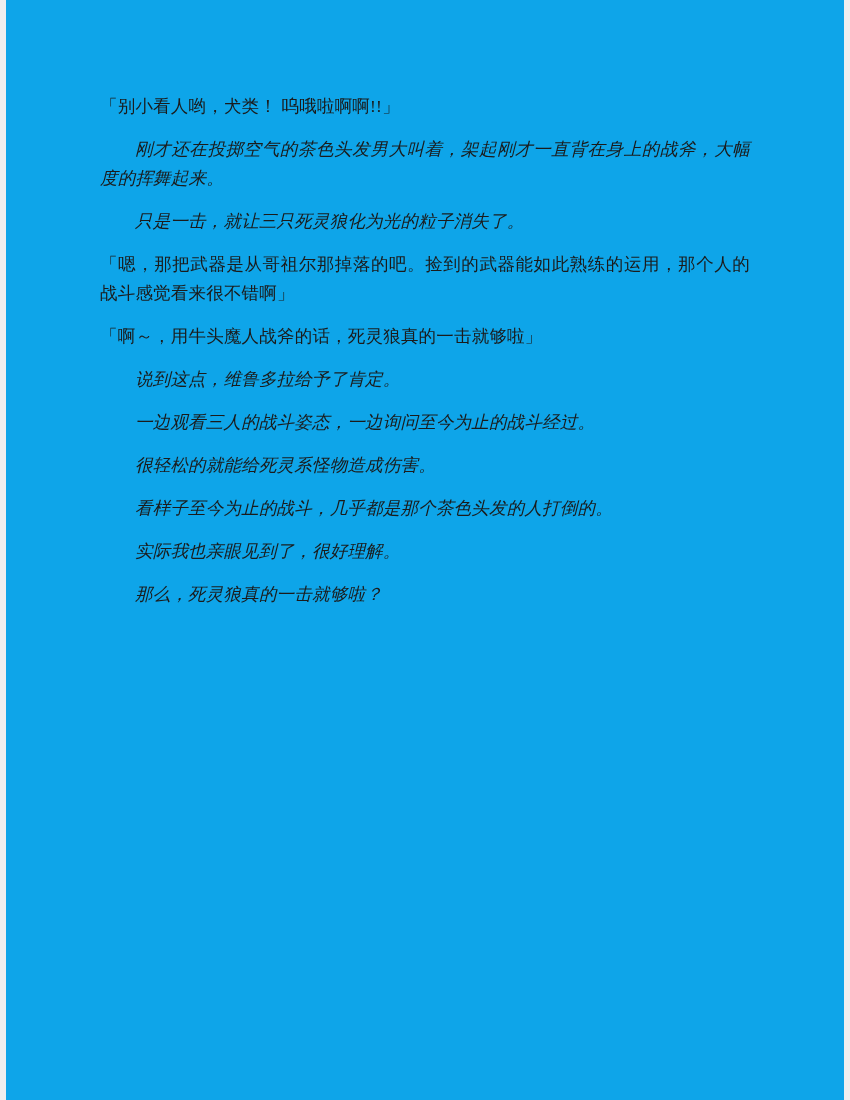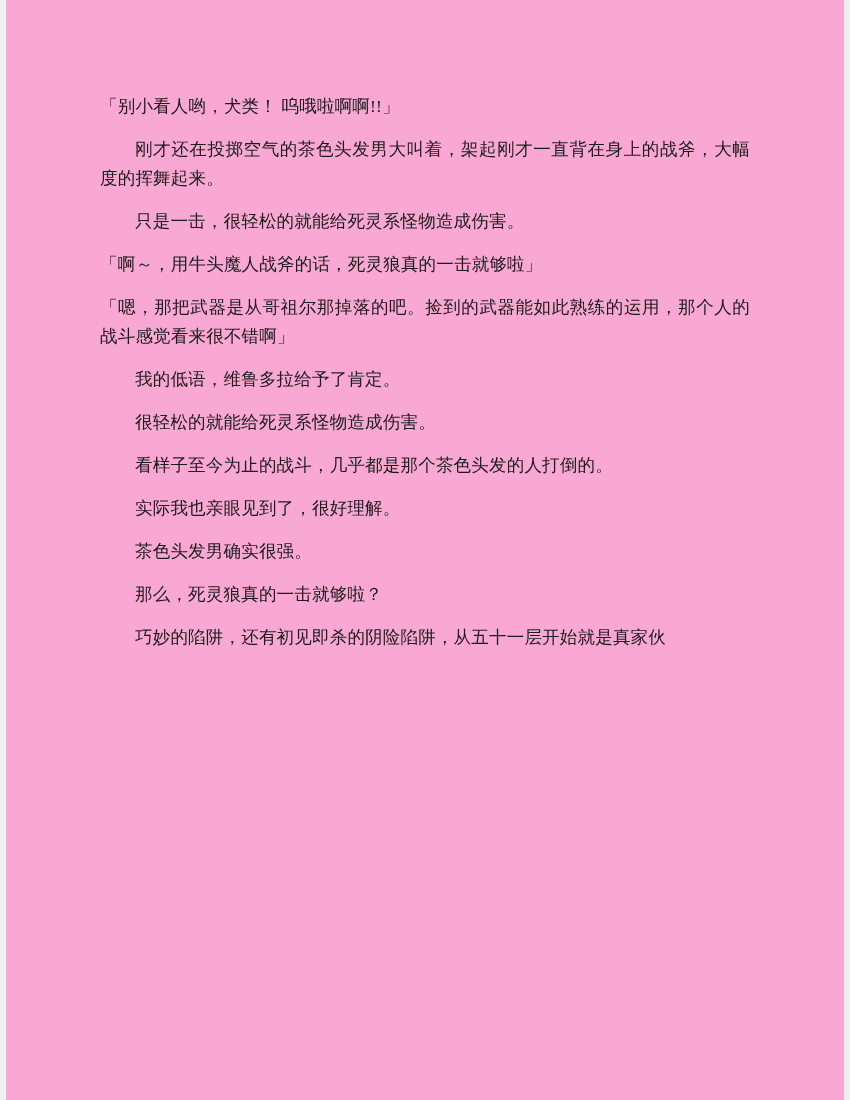--- a/index.html
+++ b/index.html
@@ -9,21 +9,21 @@
   body {
     width: 850px;
     height: 1100px;
     background: #ffffff;
     font-family: "Liberation Serif", "DejaVu Serif", serif;
   }
   .page {
     position: relative;
     width: 850px;
     height: 1100px;
-    background: #f9a8d4;
+    background: #0ea5e9;
     box-sizing: border-box;
   }
   .page-border-left {
     position: absolute;
     left: 0;
     top: 0;
     width: 6px;
     height: 1100px;
     background: #efefef;
   }
@@ -45,39 +45,39 @@
     margin: 0 0 14px 0;
     font-size: 17.5px;
     line-height: 29px;
     color: #1b1b1b;
     text-align: justify;
     letter-spacing: 0.2px;
     font-family: "Liberation Serif", "DejaVu Serif", serif;
   }
   p.indent {
     text-indent: 2em;
+    font-style: italic;
   }
   p.noindent {
     text-indent: 0;
   }
 </style>
 </head>
 <body>
 
 <div class="page">
   <div class="page-border-left"></div>
   <div class="page-border-right"></div>
 
   <div class="content">
     <p class="para noindent">「别小看人哟，犬类！ 呜哦啦啊啊!!」</p>
     <p class="para indent">刚才还在投掷空气的茶色头发男大叫着，架起刚才一直背在身上的战斧，大幅度的挥舞起来。</p>
-    <p class="para indent">只是一击，很轻松的就能给死灵系怪物造成伤害。</p>
+    <p class="para indent">只是一击，就让三只死灵狼化为光的粒子消失了。</p>
+    <p class="para noindent">「嗯，那把武器是从哥祖尔那掉落的吧。捡到的武器能如此熟练的运用，那个人的战斗感觉看来很不错啊」</p>
     <p class="para noindent">「啊～，用牛头魔人战斧的话，死灵狼真的一击就够啦」</p>
-    <p class="para noindent">「嗯，那把武器是从哥祖尔那掉落的吧。捡到的武器能如此熟练的运用，那个人的战斗感觉看来很不错啊」</p>
-    <p class="para indent">我的低语，维鲁多拉给予了肯定。</p>
+    <p class="para indent">说到这点，维鲁多拉给予了肯定。</p>
+    <p class="para indent">一边观看三人的战斗姿态，一边询问至今为止的战斗经过。</p>
     <p class="para indent">很轻松的就能给死灵系怪物造成伤害。</p>
     <p class="para indent">看样子至今为止的战斗，几乎都是那个茶色头发的人打倒的。</p>
     <p class="para indent">实际我也亲眼见到了，很好理解。</p>
-    <p class="para indent">茶色头发男确实很强。</p>
     <p class="para indent">那么，死灵狼真的一击就够啦？</p>
-    <p class="para indent">巧妙的陷阱，还有初见即杀的阴险陷阱，从五十一层开始就是真家伙</p>
   </div>
 </div>
 
 </body></html>

